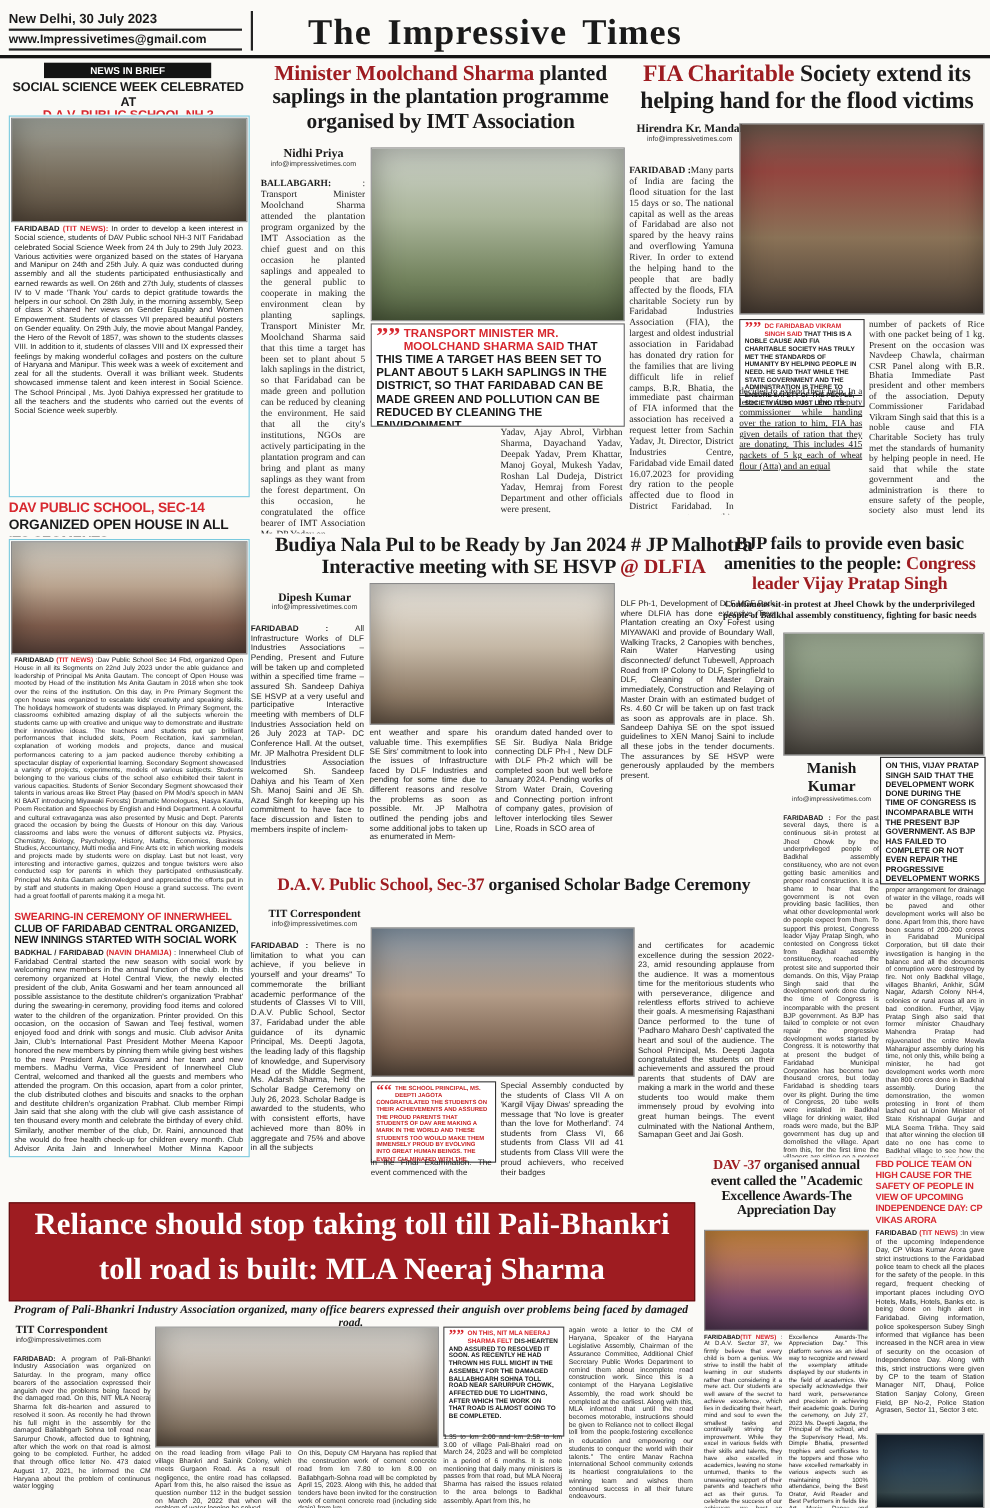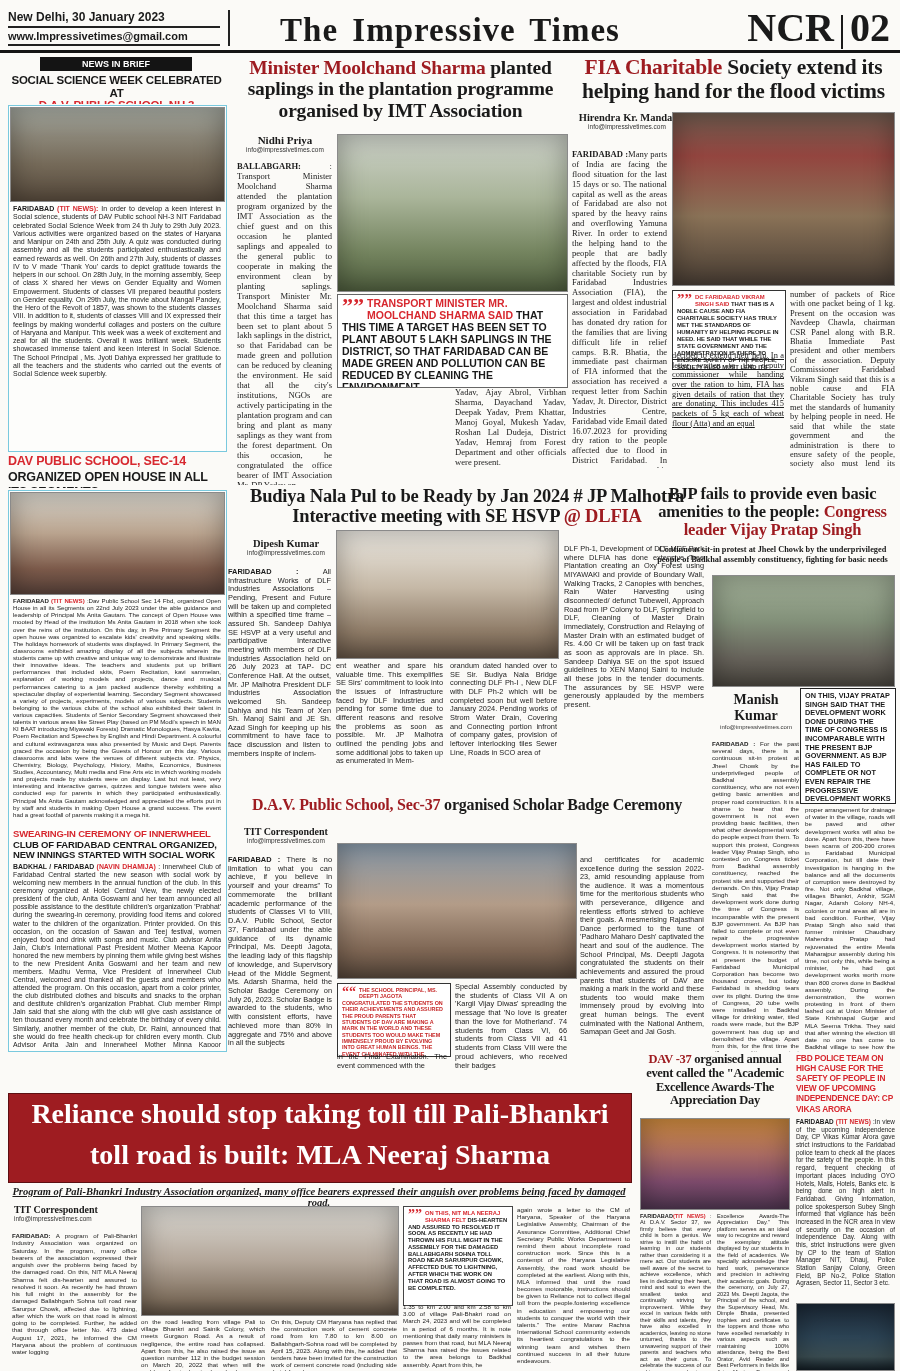--- a/index.html
+++ b/index.html
@@ -39,27 +39,24 @@
   .p8{background:linear-gradient(180deg,#dcdad4 0%,#b3a699 50%,#80705f 85%,#5a4d40 100%);}
   .p9{background:linear-gradient(180deg,#cd8a3e 0%,#a86a62 40%,#7c4a6b 70%,#4f3650 100%);}
   .p10{background:linear-gradient(180deg,#1b2836 0%,#2c4354 50%,#3c4f54 80%,#131d24 100%);}
 </style>
 </head>
 <body>
 
 <div id="page">
 
   <div class="abs" style="left:8px;top:10px;width:212px;border-right:2px solid #222;padding-right:8px;">
-    <div class="b sans" style="font-size:12px;border-bottom:2px solid #222;padding-bottom:2px;">New Delhi, 30 January 2023</div>
+    <div class="b sans" style="font-size:12px;border-bottom:2px solid #222;padding-bottom:2px;">New Delhi, 30 July 2023</div>
     <div class="b sans" style="font-size:11px;border-bottom:2px solid #222;padding:2px 0;">www.Impressivetimes@gmail.com</div>
   </div>
   <div class="abs serif b ctr" style="left:250px;top:12px;width:400px;font-size:33px;letter-spacing:1px;word-spacing:5px;">The Impressive Times</div>
-  <div class="abs serif b" style="right:10px;top:4px;font-size:40px;">
-    <span>NCR</span><span class="pdiv"></span><span>02</span>
-  </div>
   <div class="rule" style="top:50px;"></div>
 
   <div class="nib" style="left:40px;top:57px;width:152px;height:14px;font-size:9px;line-height:14px;">NEWS IN BRIEF</div>
   <div class="hl sans ctr" style="left:8px;top:74px;width:217px;height:30px;font-size:11.5px;">
     <div>SOCIAL SCIENCE WEEK CELEBRATED AT</div>
     <div class="red2">D.A.V. PUBLIC SCHOOL NH 3 FARIDABAD</div>
   </div>
   <div class="bluebox" style="left:8px;top:105px;width:217px;height:345px;">
     <div class="photo p1" style="left:1px;top:1px;width:213px;height:93px;"></div>
     <div class="col sans" style="left:4px;top:99px;width:208px;height:243px;font-size:7px;line-height:1.18;">
@@ -185,21 +182,21 @@
     <span>Special Assembly conducted by the students of Class VII A on 'Kargil Vijay Diwas' spreading the message that 'No love is greater than the love for Motherland'. 74 students from Class VI, 66 students from Class VII ad 41 students from Class VIII were the proud achievers, who received their badges</span>
   </div>
   <div class="col sans" style="left:580px;top:856px;width:124px;height:229px;font-size:7.3px;line-height:1.18;">
     <span>and certificates for academic excellence during the session 2022-23, amid resounding applause from the audience. It was a momentous time for the meritorious students who with perseverance, diligence and relentless efforts strived to achieve their goals. A mesmerising Rajasthani Dance performed to the tune of 'Padharo Maharo Desh' captivated the heart and soul of the audience. The School Principal, Ms. Deepti Jagota congratulated the students on their achievements and assured the proud parents that students of DAV are making a mark in the world and these students too would make them immensely proud by evolving into great human beings. The event culminated with the National Anthem, Samapan Geet and Jai Gosh.</span>
   </div>
 
   <div class="relbanner" style="left:8px;top:1093px;width:622px;height:88px;font-size:28px;line-height:1.45;">
     <div>Reliance should stop taking toll till Pali-Bhankri</div>
     <div>toll road is built: MLA Neeraj Sharma</div>
   </div>
-  <div class="abs serif b ctr" style="left:8px;top:1186px;width:622px;font-style:italic;font-size:10.5px;text-decoration:underline;">Program of Pali-Bhankri Industry Association organized, many office bearers expressed their anguish over problems being faced by damaged road.</div>
+  <div class="abs serif b ctr" style="left:8px;top:1186px;width:622px;font-style:italic;font-size:10.5px;">Program of Pali-Bhankri Industry Association organized, many office bearers expressed their anguish over problems being faced by damaged road.</div>
   <div class="byl" style="left:14px;top:1204px;width:120px;text-align:left;">
     <span class="n" style="font-size:10px;">TIT Correspondent</span>
     <span class="e">info@impressivetimes.com</span>
   </div>
   <div class="col sans" style="left:12px;top:1232px;width:125px;height:139px;font-size:6.2px;line-height:1.17;">
     <span class="ld">FARIDABAD: </span><span>A program of Pali-Bhankri Industry Association was organized on Saturday. In the program, many office bearers of the association expressed their anguish over the problems being faced by the damaged road. On this, NIT MLA Neeraj Sharma felt dis-hearten and assured to resolved it soon. As recently he had thrown his full might in the assembly for the damaged Ballabhgarh Sohna toll road near Sarurpur Chowk, affected due to lightning, after which the work on that road is almost going to be completed. Further, he added that through office letter No. 473 dated August 17, 2021, he informed the CM Haryana about the problem of continuous water logging</span>
   </div>
   <div class="photo p8" style="left:141px;top:1206px;width:256px;height:108px;"></div>
   <div class="col sans" style="left:141px;top:1318px;width:124px;height:53px;font-size:6.2px;line-height:1.16;">
     <span>on the road leading from village Pali to village Bhankri and Sainik Colony, which meets Gurgaon Road. As a result of negligence, the entire road has collapsed. Apart from this, he also raised the issue as question number 112 in the budget session on March 20, 2022 that when will the problem of water logging be solved.</span>

